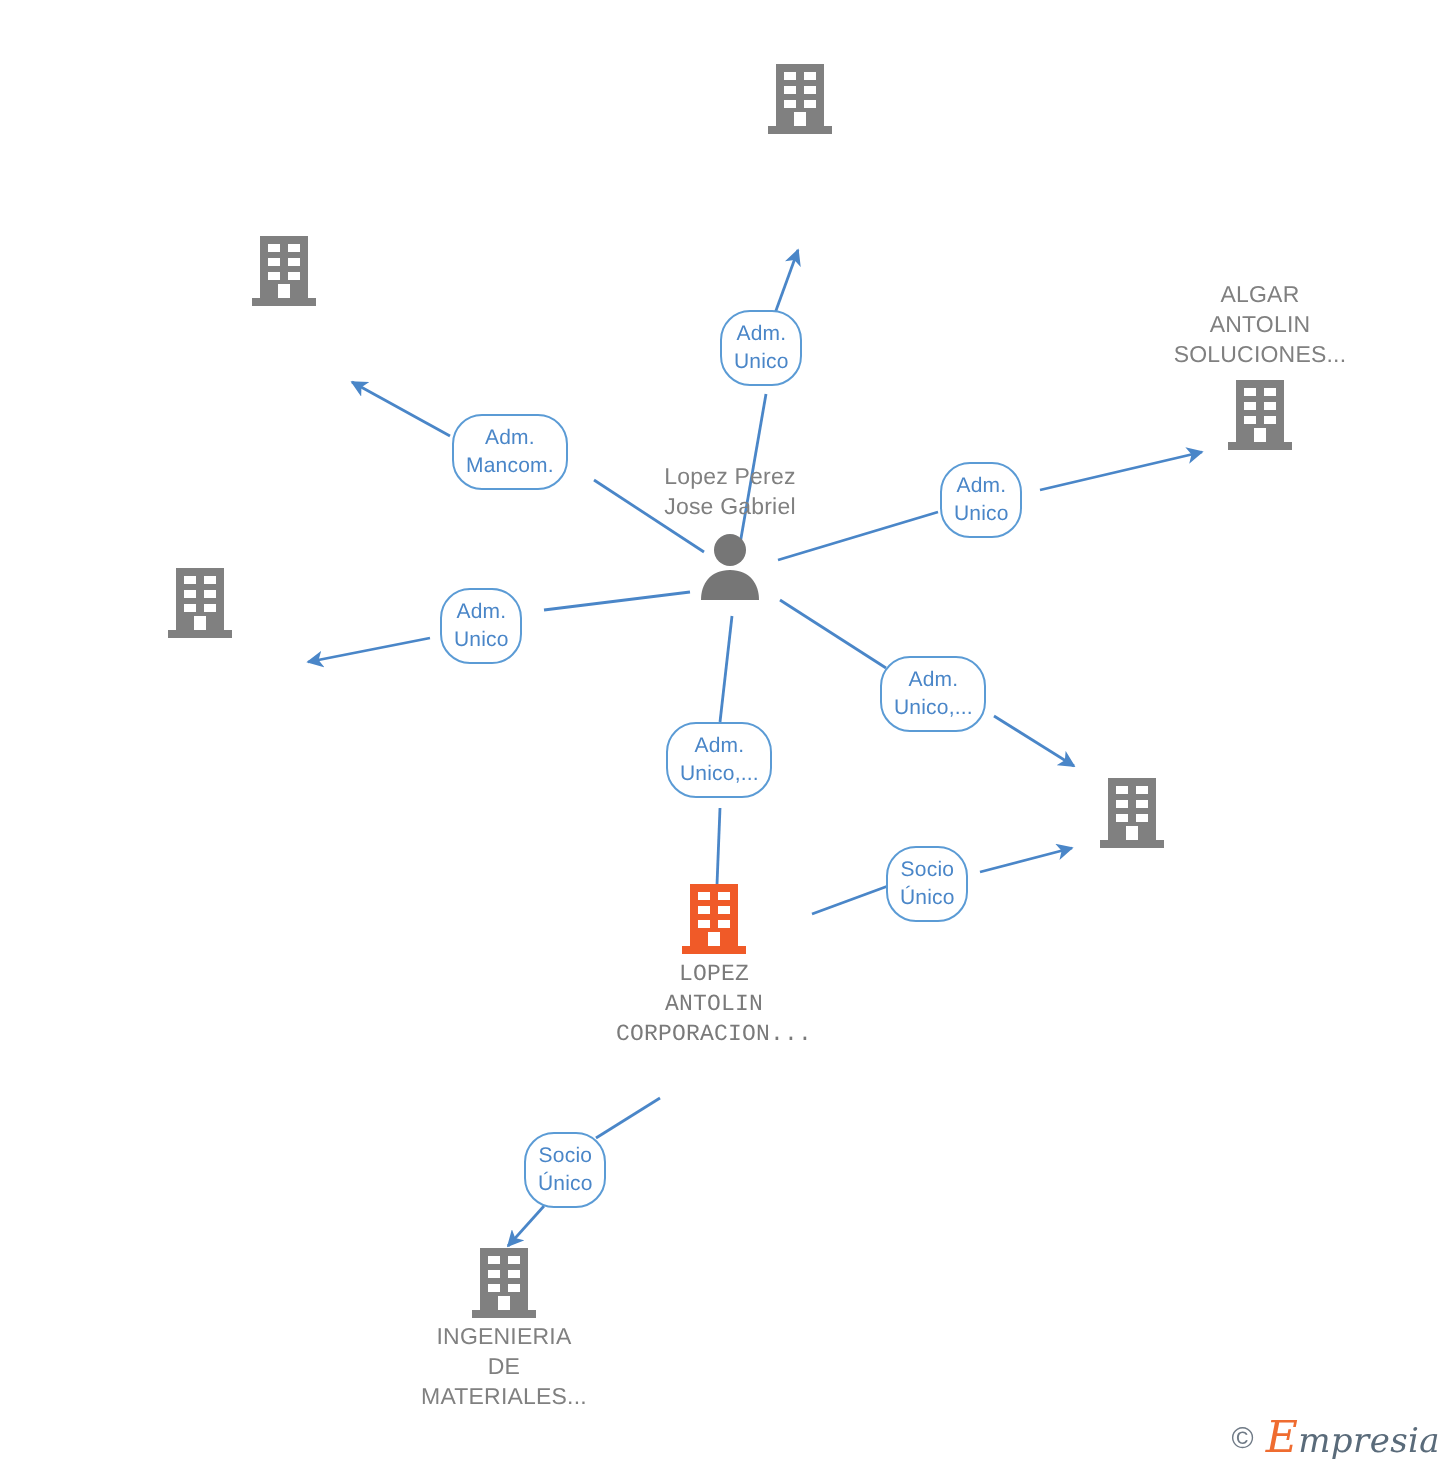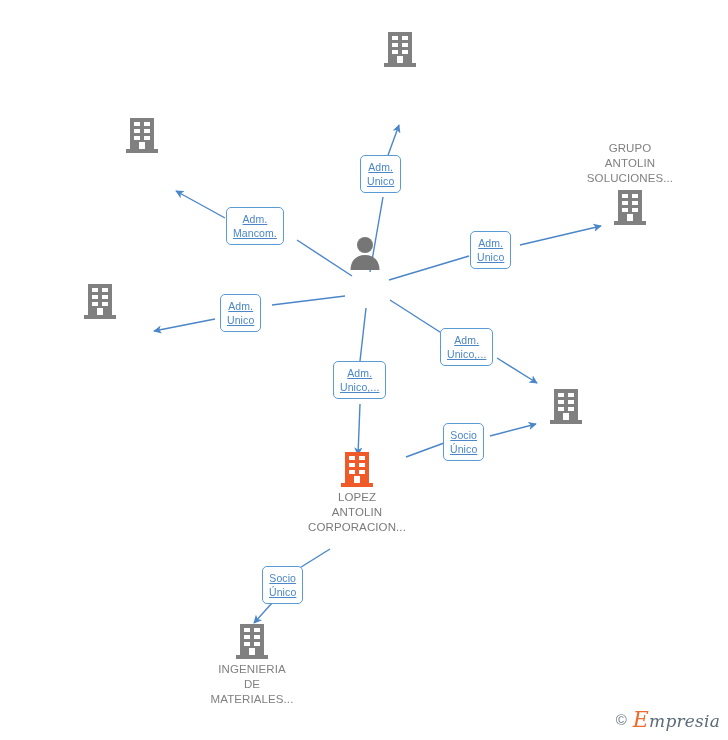--- a/index.html
+++ b/index.html
@@ -50,29 +50,28 @@
   .node.label-above .node-icon { margin-top: 2px; }
   .node.label-below .node-label { margin-top: 2px; }
 
   
   .edge-label {
     position: absolute;
     z-index: 4;
     box-sizing: border-box;
     background: #ffffff;
     border: 1.5px solid #5b9bd5;
-    border-radius: 5px;
+    border-radius: 15px;
     color: #4a86c8;
     font-size: 10.5px;
     line-height: 14px;
     text-align: center;
     padding: 4px 6px 4px 6px;
     white-space: pre-line;
     letter-spacing: 0.1px;
-    text-decoration: underline;
   }
 
   
   #watermark {
     position: absolute;
     right: 8px;
     bottom: 8px;
     z-index: 6;
     display: flex;
     align-items: center;
@@ -179,21 +178,21 @@
     <rect x="9" y="13" width="6" height="4" fill="#ffffff"></rect>
     <rect x="19" y="13" width="6" height="4" fill="#ffffff"></rect>
     <rect x="9" y="20" width="6" height="4" fill="#ffffff"></rect>
     <rect x="19" y="20" width="6" height="4" fill="#ffffff"></rect>
     <rect x="14" y="26" width="6" height="7" fill="#ffffff"></rect>
     <rect x="1" y="33" width="32" height="4" fill="#808080"></rect>
   </svg>
 </div>
 
 <div class="node label-above" style="left:630px; top:141px;">
-  <div class="node-label">GRUPO
+  <div class="node-label">ALGAR
 ANTOLIN
 SOLUCIONES...</div>
   <svg class="node-icon" viewBox="0 0 34 38" xmlns="http://www.w3.org/2000/svg">
     <rect x="5" y="2" width="24" height="31" fill="#808080"></rect>
     <rect x="9" y="6" width="6" height="4" fill="#ffffff"></rect>
     <rect x="19" y="6" width="6" height="4" fill="#ffffff"></rect>
     <rect x="9" y="13" width="6" height="4" fill="#ffffff"></rect>
     <rect x="19" y="13" width="6" height="4" fill="#ffffff"></rect>
     <rect x="9" y="20" width="6" height="4" fill="#ffffff"></rect>
     <rect x="19" y="20" width="6" height="4" fill="#ffffff"></rect>
@@ -210,41 +209,43 @@
     <rect x="9" y="13" width="6" height="4" fill="#ffffff"></rect>
     <rect x="19" y="13" width="6" height="4" fill="#ffffff"></rect>
     <rect x="9" y="20" width="6" height="4" fill="#ffffff"></rect>
     <rect x="19" y="20" width="6" height="4" fill="#ffffff"></rect>
     <rect x="14" y="26" width="6" height="7" fill="#ffffff"></rect>
     <rect x="1" y="33" width="32" height="4" fill="#808080"></rect>
   </svg>
 </div>
 
 <div class="node label-above" style="left:365px; top:232px;">
+  <div class="node-label">Lopez Perez
+Jose Gabriel</div>
   <svg class="node-icon" viewBox="0 0 34 38" xmlns="http://www.w3.org/2000/svg">
     <circle cx="17" cy="11" r="8" fill="#767676"></circle>
     <path d="M 17 21 C 7 21 2.5 28 2.5 36 L 31.5 36 C 31.5 28 27 21 17 21 Z" fill="#767676"></path>
   </svg>
 </div>
 
 <div class="node label-below" style="left:566px; top:387px;">
   <svg class="node-icon" viewBox="0 0 34 38" xmlns="http://www.w3.org/2000/svg">
     <rect x="5" y="2" width="24" height="31" fill="#808080"></rect>
     <rect x="9" y="6" width="6" height="4" fill="#ffffff"></rect>
     <rect x="19" y="6" width="6" height="4" fill="#ffffff"></rect>
     <rect x="9" y="13" width="6" height="4" fill="#ffffff"></rect>
     <rect x="19" y="13" width="6" height="4" fill="#ffffff"></rect>
     <rect x="9" y="20" width="6" height="4" fill="#ffffff"></rect>
     <rect x="19" y="20" width="6" height="4" fill="#ffffff"></rect>
     <rect x="14" y="26" width="6" height="7" fill="#ffffff"></rect>
     <rect x="1" y="33" width="32" height="4" fill="#808080"></rect>
   </svg>
 </div>
 
-<div class="node label-below" style="left:357px; top:450px;">
+<div class="node label-below" style="left:357px; top:440px;font-family:Liberation Mono, monospace;">
   <svg class="node-icon" viewBox="0 0 34 38" xmlns="http://www.w3.org/2000/svg">
     <rect x="5" y="2" width="24" height="31" fill="#f05a28"></rect>
     <rect x="9" y="6" width="6" height="4" fill="#ffffff"></rect>
     <rect x="19" y="6" width="6" height="4" fill="#ffffff"></rect>
     <rect x="9" y="13" width="6" height="4" fill="#ffffff"></rect>
     <rect x="19" y="13" width="6" height="4" fill="#ffffff"></rect>
     <rect x="9" y="20" width="6" height="4" fill="#ffffff"></rect>
     <rect x="19" y="20" width="6" height="4" fill="#ffffff"></rect>
     <rect x="14" y="26" width="6" height="7" fill="#ffffff"></rect>
     <rect x="1" y="33" width="32" height="4" fill="#f05a28"></rect>

